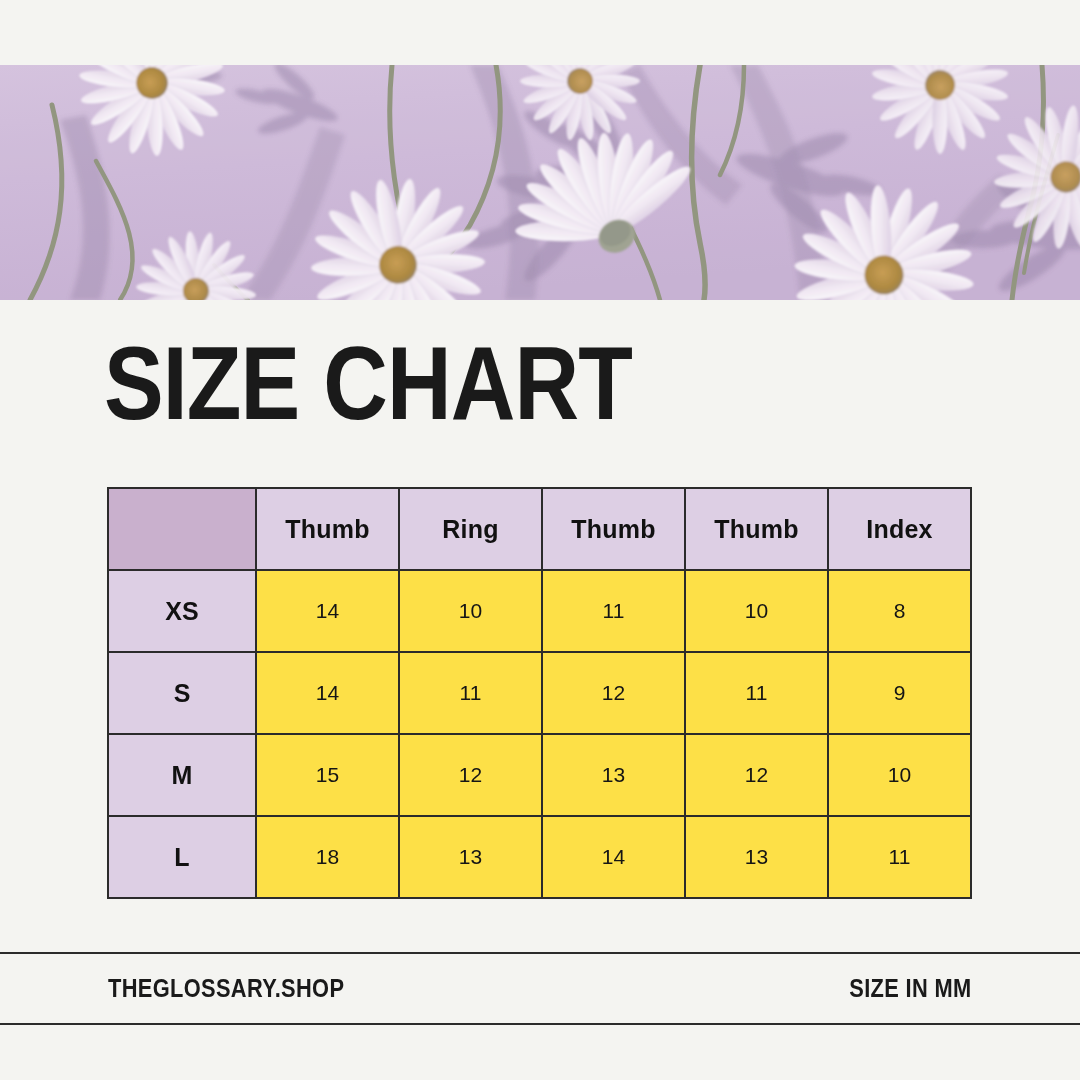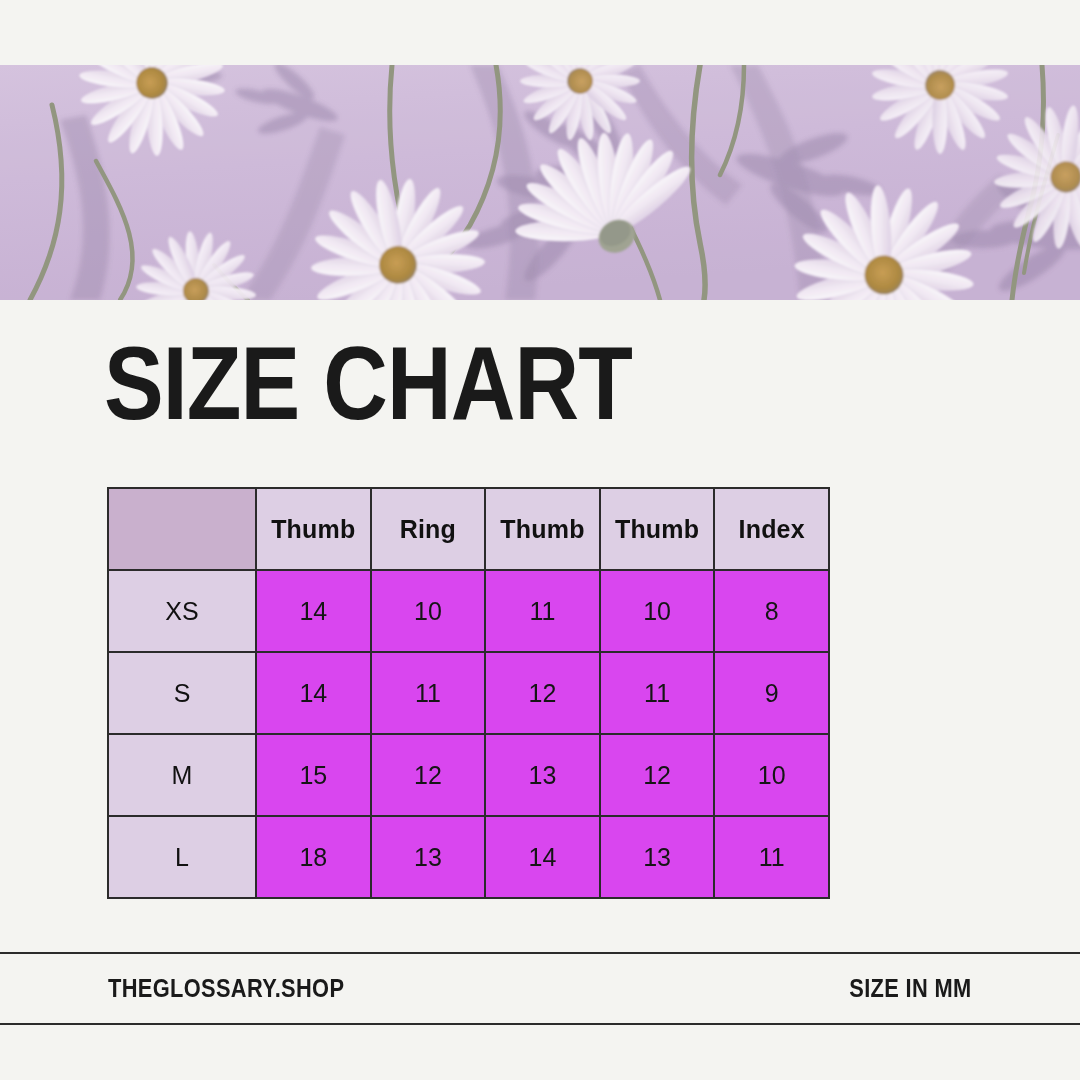--- a/index.html
+++ b/index.html
@@ -49,21 +49,21 @@
 
   
   .table-wrap {
     position: absolute;
     left: 107px;
     top: 487px;
     width: 865px;
   }
   table.size-chart {
     border-collapse: collapse;
-    width: 723px;
+    width: 865px;
     table-layout: fixed;
     border-radius: 23px;
   }
   table.size-chart th,
   table.size-chart td {
     border: 2px solid #2b2b2b;
     height: 80px;
     text-align: center;
     vertical-align: middle;
     padding: 0;
@@ -74,28 +74,28 @@
   }
   .col-head {
     background: #ddcfe4;
     font-weight: 700;
     font-size: 25px;
     color: #111;
     letter-spacing: 0.2px;
   }
   .row-head {
     background: #ddcfe4;
-    font-weight: 400;
+    font-weight: 700;
     font-size: 25px;
     color: #111;
   }
   .data-cell {
-    background: #d946ef;
+    background: #fde047;
     font-weight: 400;
-    font-size: 25px;
+    font-size: 21px;
     color: #151515;
   }
 
   
   .rule {
     position: absolute;
     left: 0;
     width: 1080px;
     height: 2px;
     background: #2b2b2b;

